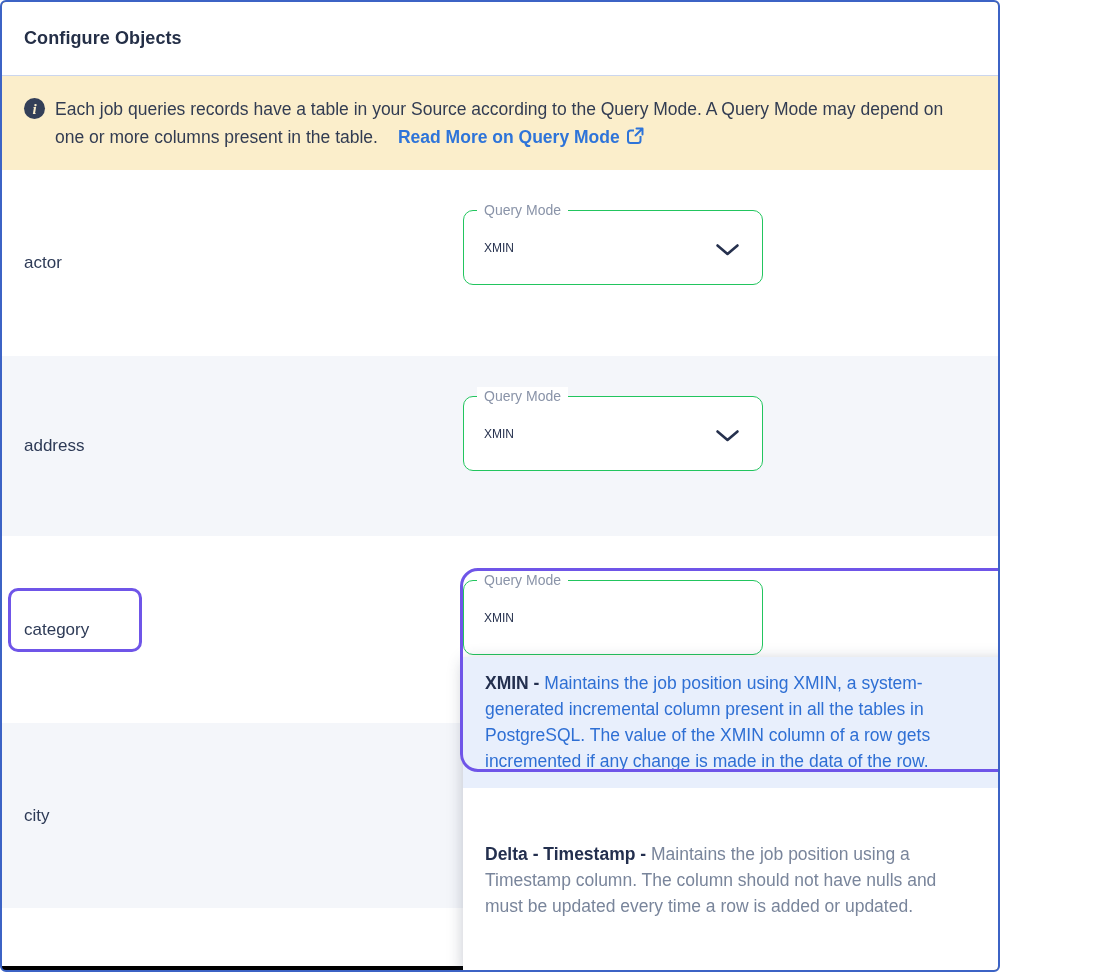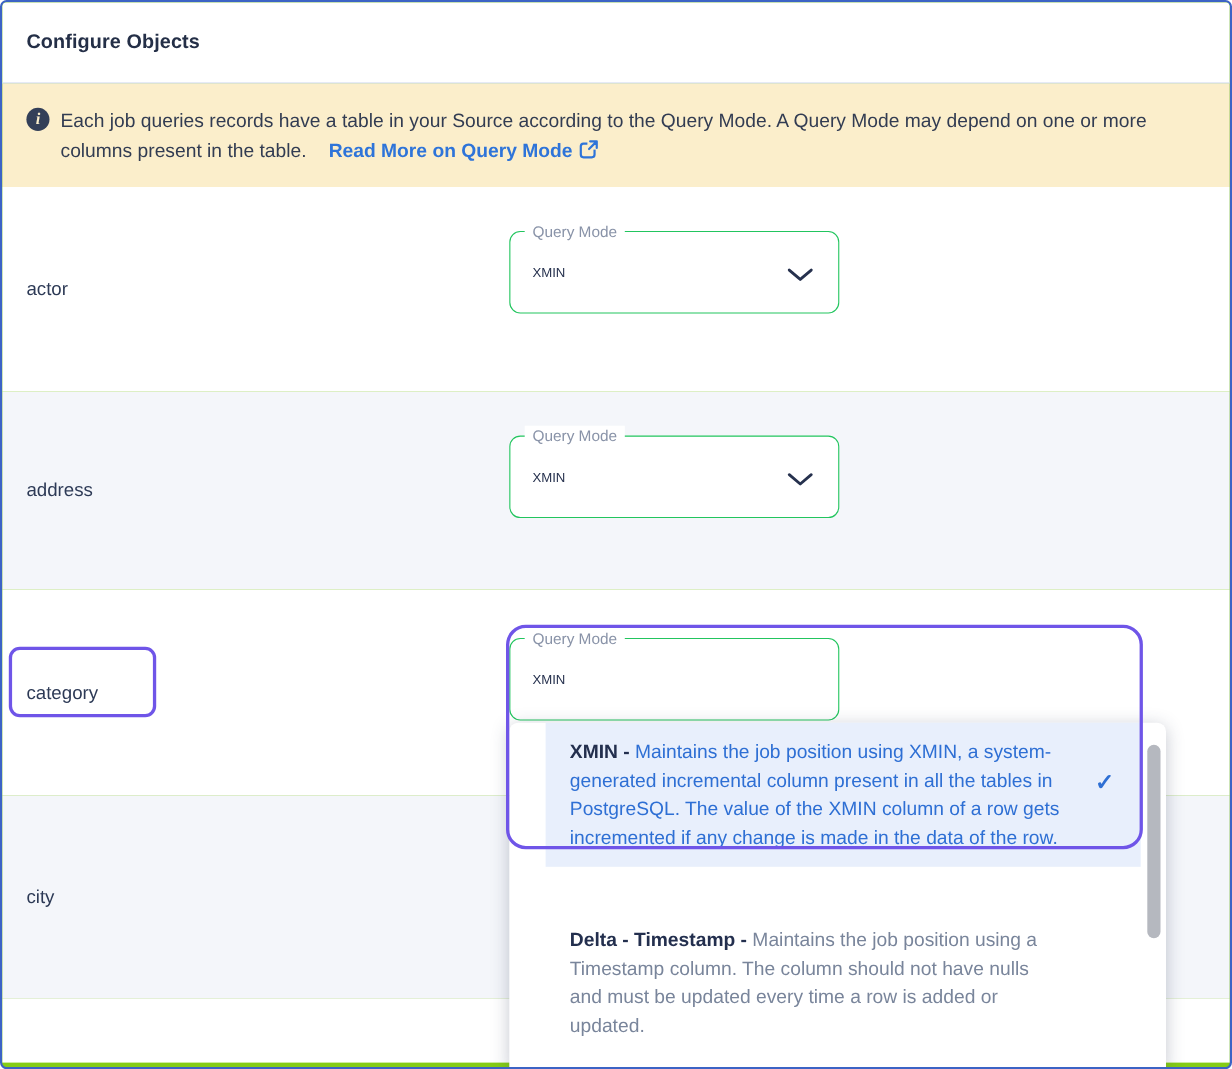--- a/index.html
+++ b/index.html
@@ -4,24 +4,24 @@
 <style>
   * { margin: 0; padding: 0; box-sizing: border-box; }
   html, body { background: #ffffff; }
   body {
     font-family: "Liberation Sans", sans-serif;
     width: 1120px; height: 972px;
     color: #2d3852;
   }
   .page {
     position: relative;
-    width: 1120px; height: 972px;
+    width: 1000px; height: 972px;
     border: 2px solid #3c63c5;
     border-radius: 6px;
-    background: #84cc16;
+    background: #000000;
     overflow: hidden;
   }
   
   .header {
     height: 74px;
     display: flex; align-items: center;
     padding: 0 22px;
     border-bottom: 1px solid #cbd6ee;
     background: #ffffff;
   }
@@ -100,21 +100,20 @@
     box-shadow: 0 3px 16px rgba(45, 58, 86, 0.28);
     z-index: 5;
   }
   .option {
     position: relative;
     font-size: 17.5px; line-height: 26px;
     padding: 11px 70px 12px 22px;
     margin-right: 23px;
     color: #79859b;
     cursor: pointer;
-    margin-left: 33px;
   }
   .option .opt-title { font-weight: bold; color: #232f4e; }
   .option.selected {
     background: #e8effc;
     color: #2e6fd4;
     padding-top: 13px; padding-bottom: 14px;
   }
   .option-gap1 { height: 14px; }
   .option-gap2 { height: 28px; }
   .check-mark {

